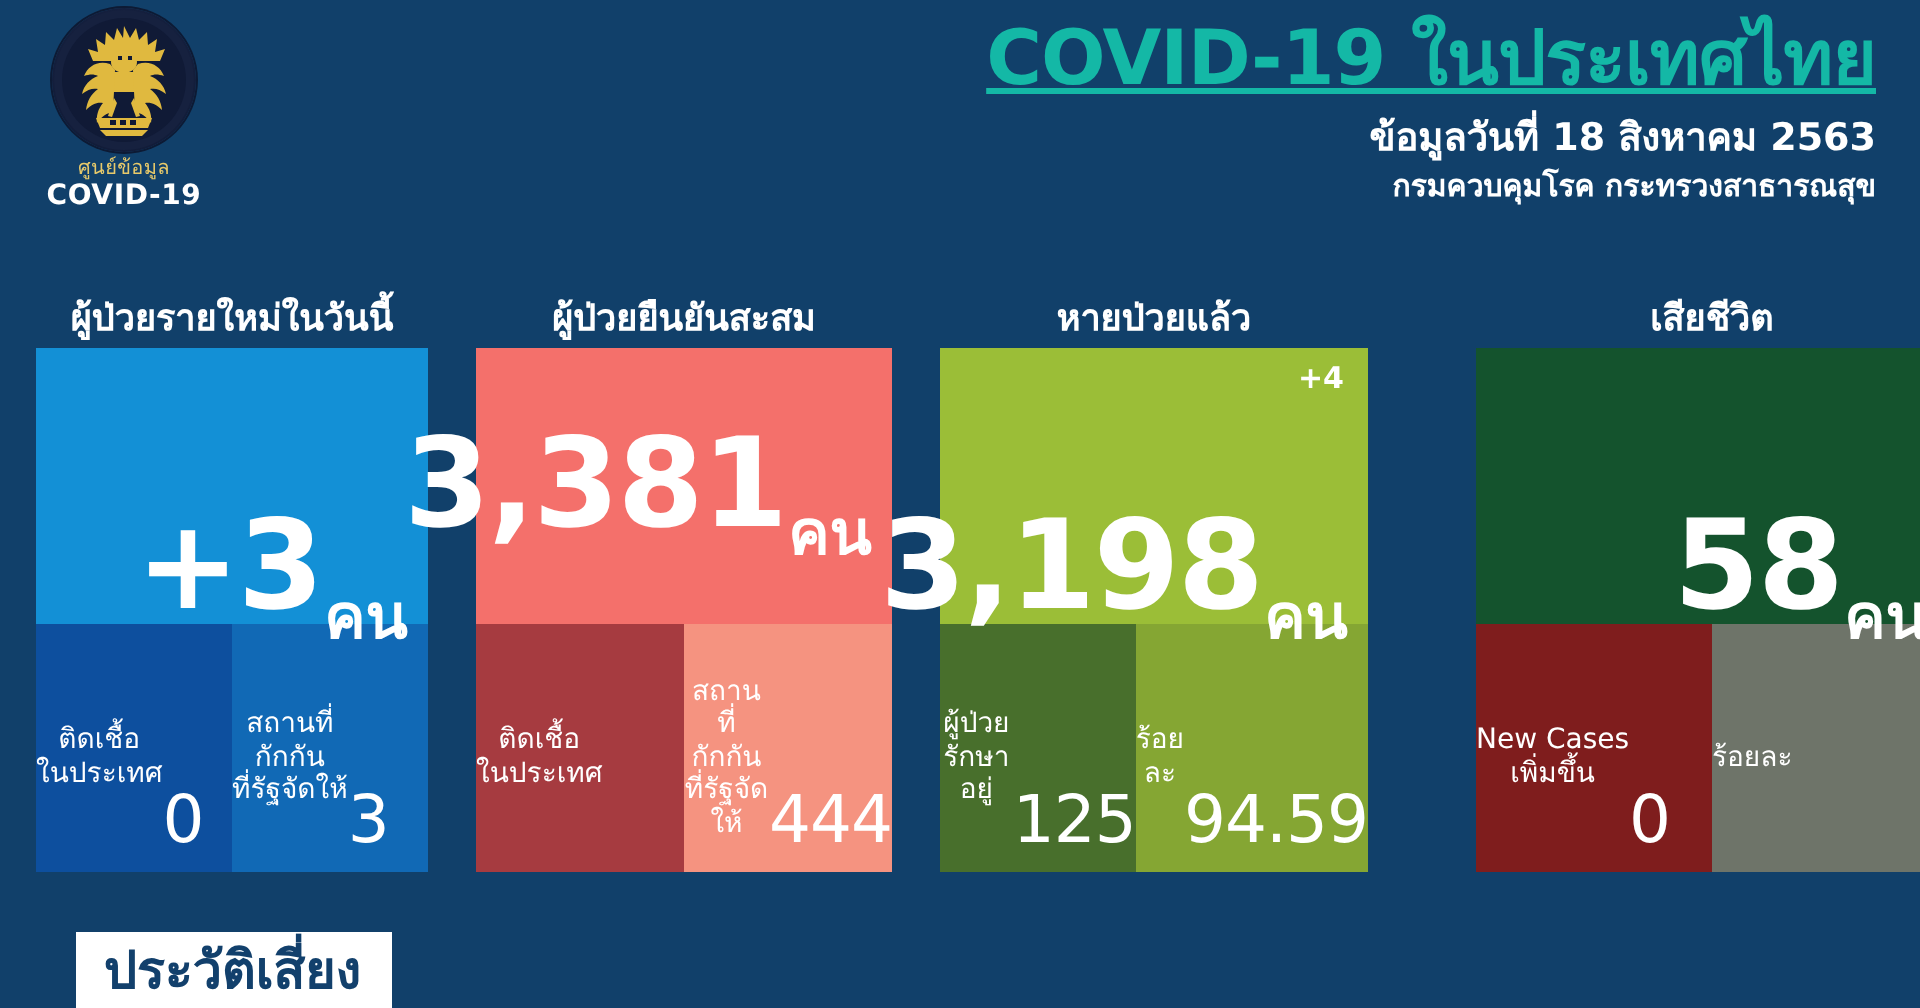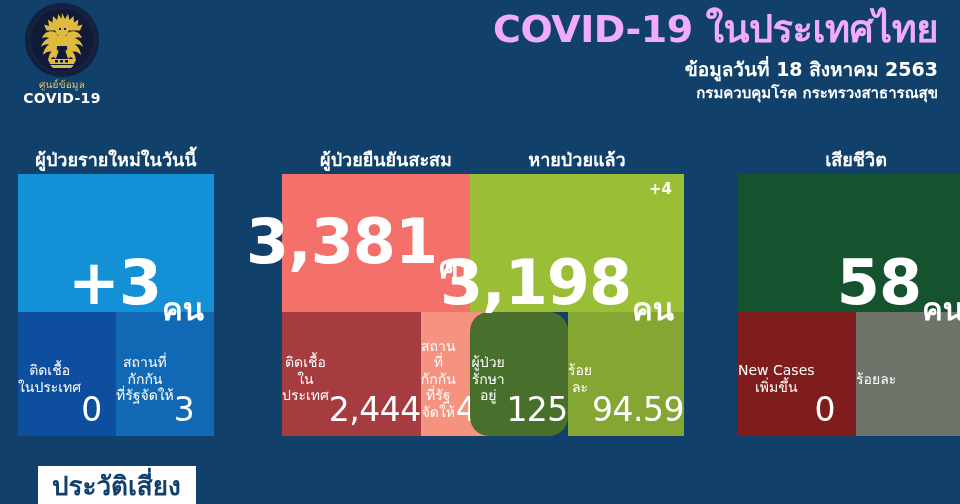--- a/index.html
+++ b/index.html
@@ -58,26 +58,27 @@
     letter-spacing: .3px;
   }
 
   #title-block {
     position: absolute;
     right: 22px;
     top: 8px;
     text-align: right;
   }
   #main-title {
-    color: #f0abfc;
+    color: #14b8a6;
     font-size: 38px;
     font-weight: bold;
     letter-spacing: -0.5px;
     line-height: 1.15;
     white-space: nowrap;
+    text-decoration: underline;
   }
   #sub-date {
     color: #ffffff;
     font-size: 19px;
     font-weight: bold;
     margin-top: 6px;
     line-height: 1.2;
     white-space: nowrap;
   }
   #sub-org {
@@ -184,29 +185,29 @@
     letter-spacing: -0.5px;
   }
 
   
   #card-new { left: 18px; width: 196px; }
   #card-new .big-panel { background: #1390d6; }
   #card-new .sub-left  { background: #0d4f9e; }
   #card-new .sub-right { background: #1169b5; }
 
   
-  #card-cumulative { left: 238px; width: 208px; margin-left: 44px; }
+  #card-cumulative { left: 238px; width: 208px; }
   #card-cumulative .big-panel { background: #f4706b; align-items: center; }
   #card-cumulative .sub-left  { background: #a63b40; }
   #card-cumulative .sub-right { background: #f59380; }
 
   
   #card-recovered { left: 470px; width: 214px; }
   #card-recovered .big-panel { background: #9bbe37; }
-  #card-recovered .sub-left  { background: #486f2c; border-radius: 19px; }
+  #card-recovered .sub-left  { background: #486f2c; }
   #card-recovered .sub-right { background: #85a633; }
 
   
   #card-deaths { left: 710px; width: 236px; padding-left: 28px; }
   #card-deaths .big-panel { background: #14532d; }
   #card-deaths .sub-left  { background: #7f1d1d; }
   #card-deaths .sub-right { background: #6e7469; }
   #card-deaths .sub-label { font-size: 14px; }
 
   
@@ -307,21 +308,20 @@
       <div class="big-panel">
         <div class="big-number-row">
           <span class="big-number">3,381</span>
           <span class="big-unit">คน</span>
         </div>
       </div>
       <div class="sub-row">
         <div class="sub-cell sub-left">
           <div class="sub-label">ติดเชื้อ
 ในประเทศ</div>
-          <div class="sub-value">2,444</div>
         </div>
         <div class="sub-cell sub-right">
           <div class="sub-label">สถานที่
 กักกัน
 ที่รัฐจัดให้</div>
           <div class="sub-value">444</div>
         </div>
       </div>
     </div>
   </div>

